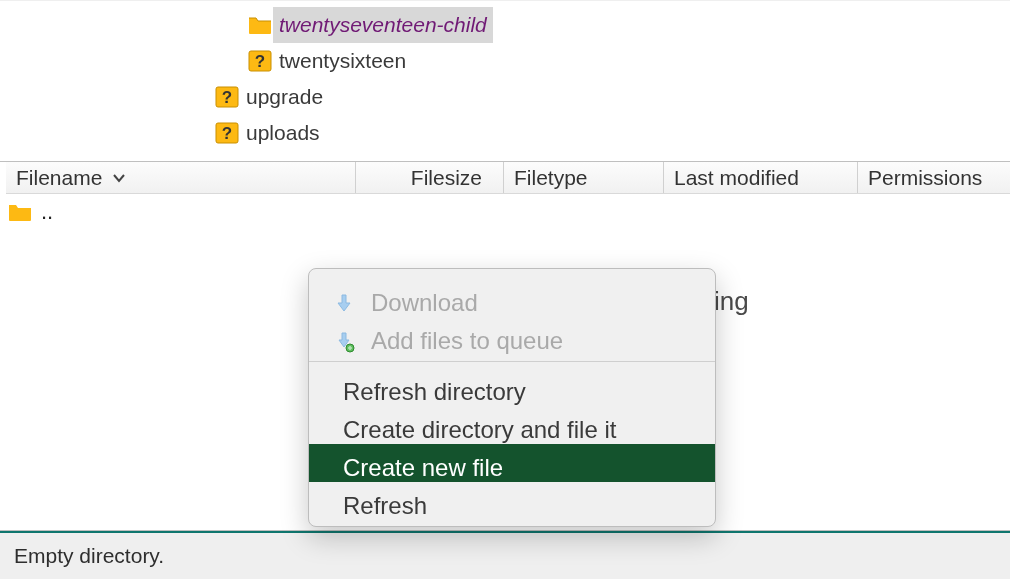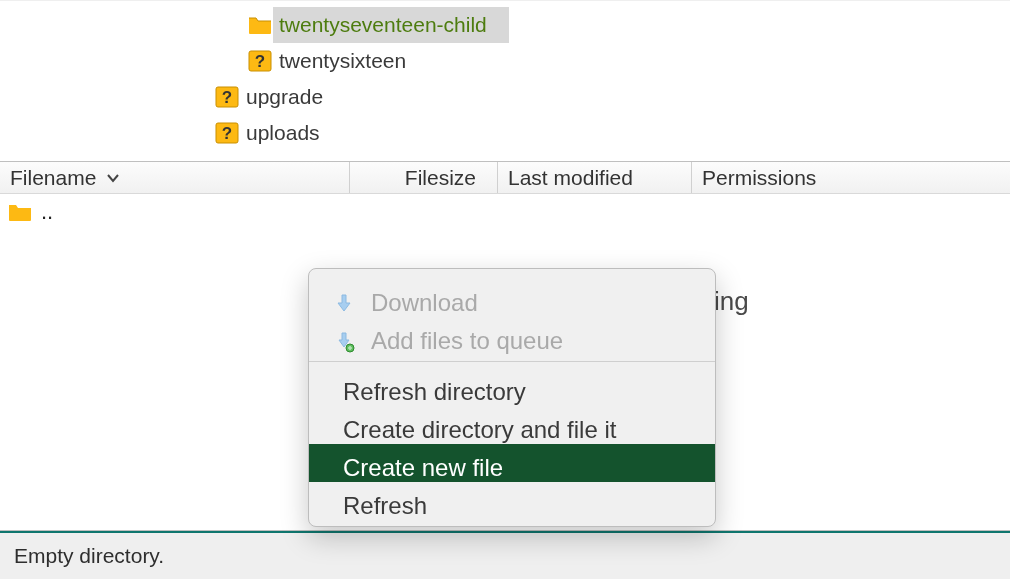--- a/index.html
+++ b/index.html
@@ -25,39 +25,41 @@
   .tree-row {
     position: absolute;
     display: flex;
     align-items: center;
     height: 34px;
     line-height: 34px;
   }
   .tree-row .lbl { padding-left: 6px; }
   .selected-label {
     background: #d8d8d8;
-    color: #4d7c0f;
-    padding: 1px 22px;
+    color: #701a75;
+    padding: 1px 6px;
     border-radius: 0;
+    font-style: italic;
   }
 
   
   .icon-wrap {
     width: 26px; height: 24px; display: inline-flex; align-items: center; justify-content: center;
   }
   svg { display: block; }
 
   
   .header-row {
     display: flex;
     height: 32px;
     border-bottom: 1px solid #d9d9d9;
     background: linear-gradient(#fcfcfc, #f1f1f1);
     font-size: 21px;
     color: #333;
+    margin-left: 6px;
   }
   .hdr-cell {
     height: 100%;
     display: flex;
     align-items: center;
     padding-left: 10px;
     border-right: 1px solid #d0d0d0;
   }
   .hdr-filename .chev { margin-left: 10px; }
 
@@ -189,20 +191,23 @@
     <span>Filename</span>
     <span class="chev">
       <svg class="chevron-down" viewBox="0 0 14 14">
           <path d="M2 4l5 6 5-6" fill="none" stroke="#444" stroke-width="2"></path>
         </svg>
     </span>
   </div>
   <div class="hdr-cell" style="width:148px; justify-content:flex-end; padding-right:21px;">
     <span>Filesize</span>
   </div>
+  <div class="hdr-cell" style="width:160px;">
+    <span>Filetype</span>
+  </div>
   <div class="hdr-cell" style="width:194px;">
     <span>Last modified</span>
   </div>
   <div class="hdr-cell" style="flex:1; border-right:none;">
     <span>Permissions</span>
   </div>
 </div>
 
 <div class="file-list-area">
   <div class="file-row">

